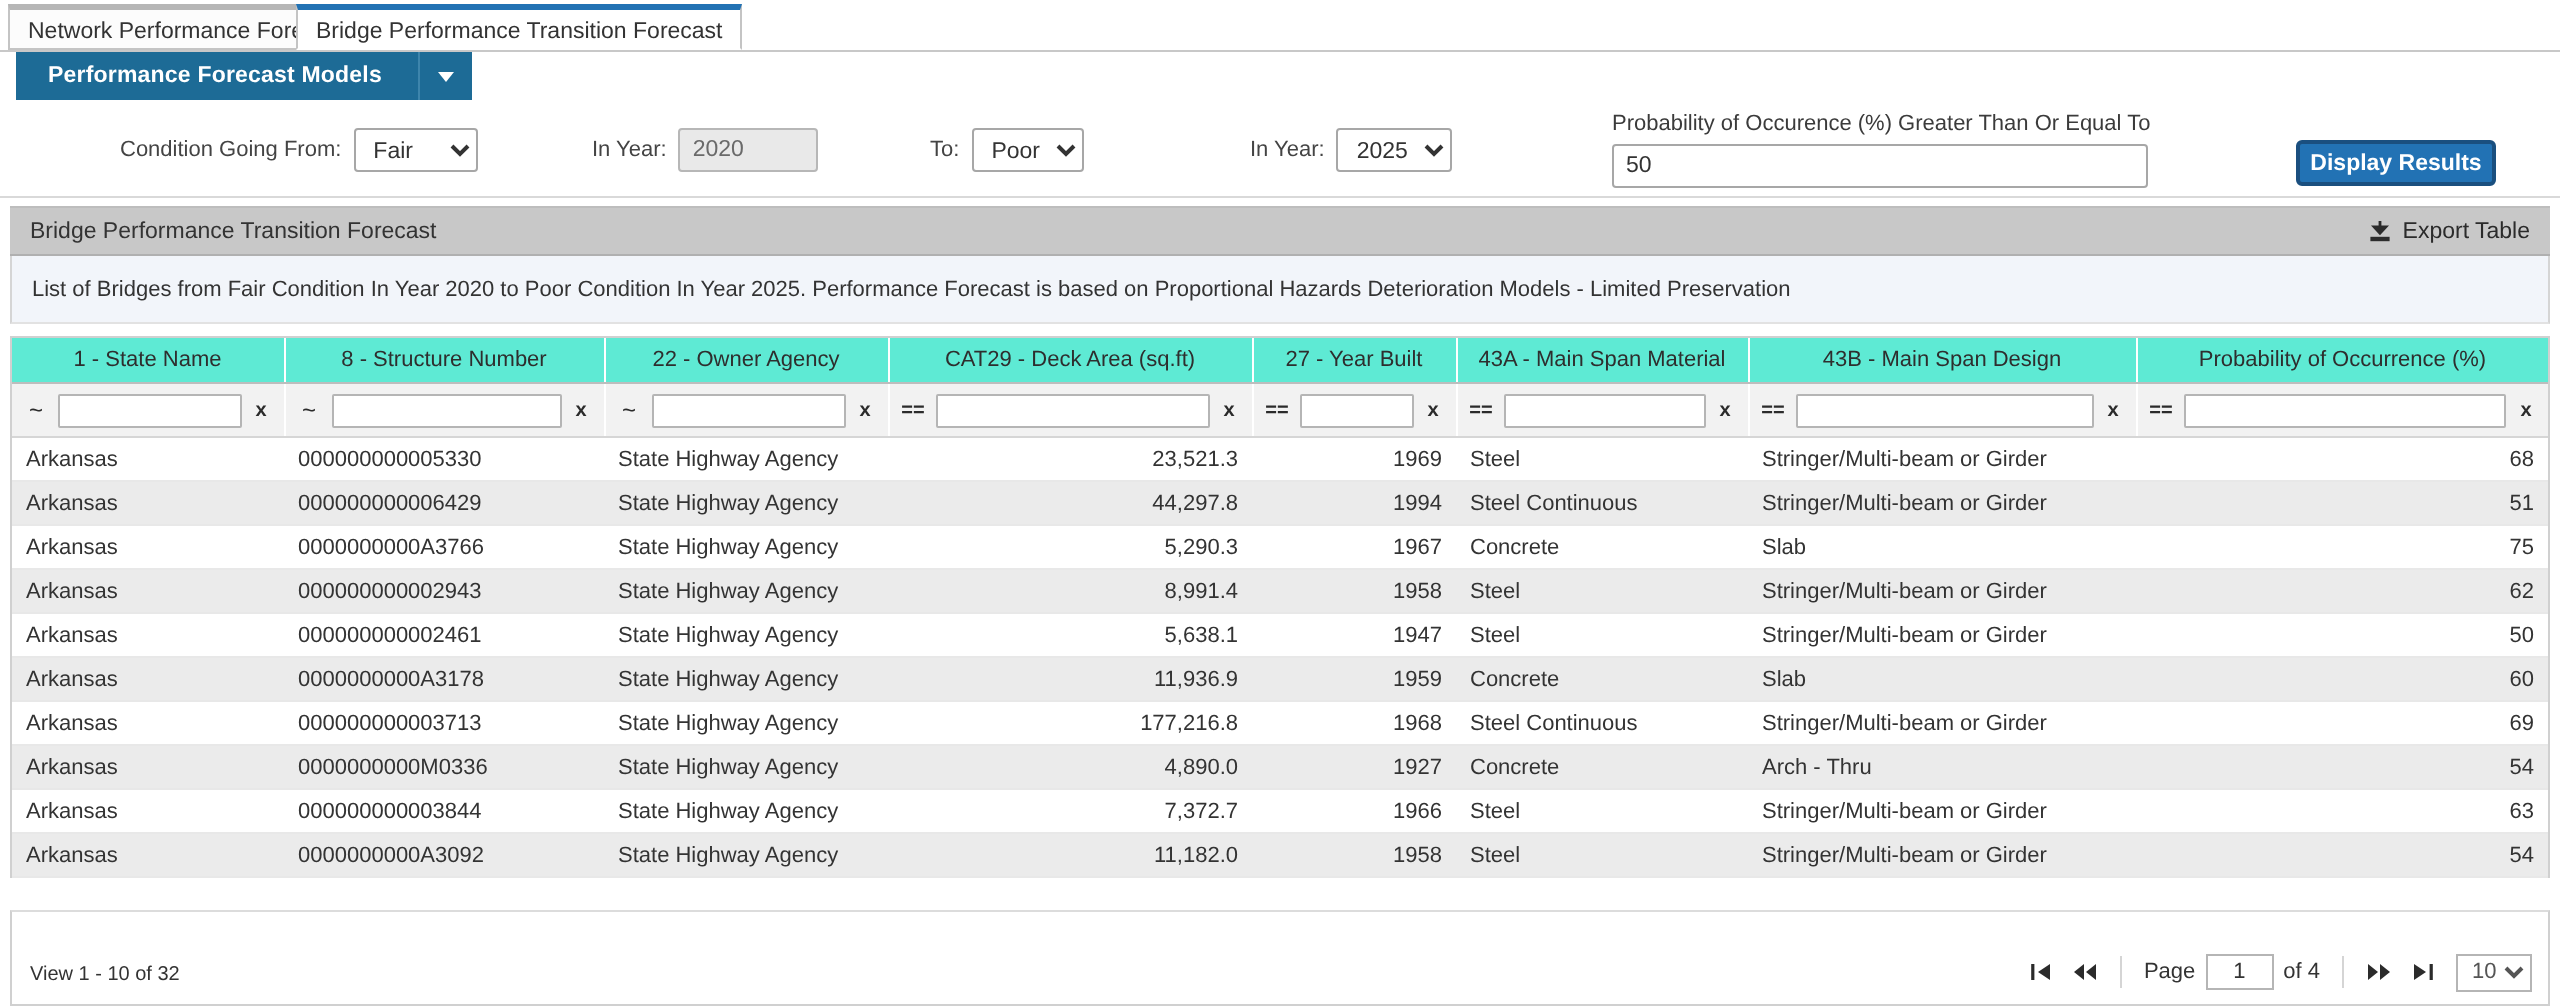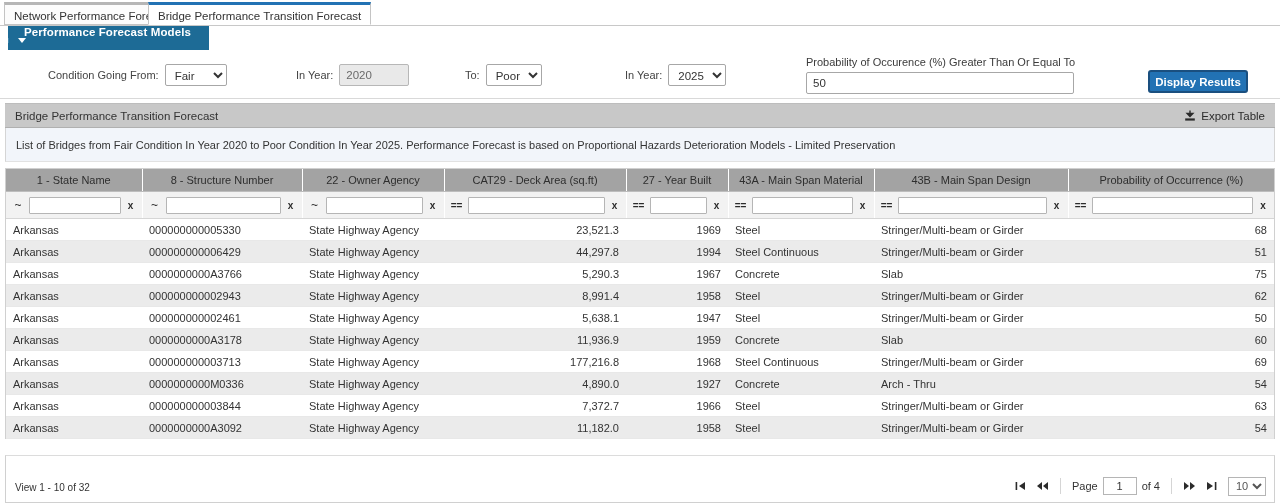--- a/index.html
+++ b/index.html
@@ -55,21 +55,20 @@
   .toolbar-wrap { position: relative; height: 26px; }
   .model-btn {
     position: absolute; left: 8px; top: 0;
     height: 24px;
     display: flex; align-items: stretch;
     background: #1d6b96;
     color: #ffffff;
     font-weight: bold;
     font-size: 11.5px;
     cursor: pointer;
-    flex-direction: column;
   }
   .model-btn .label {
     display: flex; align-items: center;
     padding: 0 18px 0 16px;
     letter-spacing: .1px;
     white-space: nowrap;
   }
   .model-btn .caret {
     width: 26px;
     display: flex; align-items: center; justify-content: center;
@@ -174,21 +173,21 @@
   
   .grid {
     margin: 6px 5px 0 5px;
     border: 1px solid #d0d0d0;
     border-bottom: none;
     box-sizing: border-box;
     width: 1270px;
   }
   table { border-collapse: collapse; width: 100%; table-layout: fixed; }
   th.hd {
-    background: #a3a3a3;
+    background: #5eead4;
     border-right: 1px solid #ffffff;
     border-bottom: 1px solid #bdbdbd;
     height: 22px;
     font-size: 11px;
     font-weight: normal;
     color: #2e2e2e;
     padding: 0 2px;
     white-space: nowrap;
     overflow: hidden;
   }
@@ -311,21 +310,21 @@
     <div class="model-btn">
       <span class="label">Performance Forecast Models</span>
       <span class="caret">
         <span class="caret-glyph"></span>
       </span>
     </div>
   </div>
 
   <div class="filterbar">
 
-    <div class="fld" style="left:48px; top:12px;">
+    <div class="fld" style="left:60px; top:12px;">
       <span class="lbl">Condition Going From:</span>
       <select class="ctl" style="width:62px;">
         <option>Fair</option>
       </select>
     </div>
 
     <div class="fld" style="left:296px; top:12px;">
       <span class="lbl">In Year:</span>
       <input class="ctl disabled" style="width: 70px;" readonly="" value="2020">
     </div>

